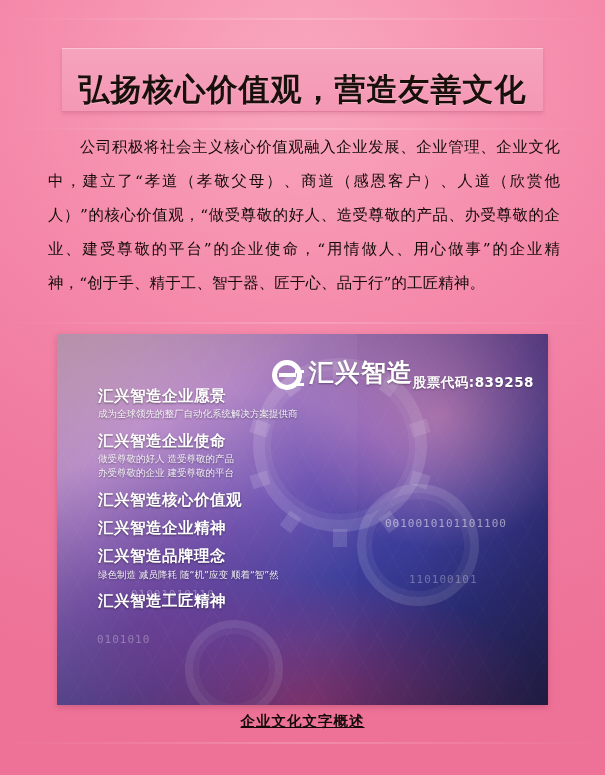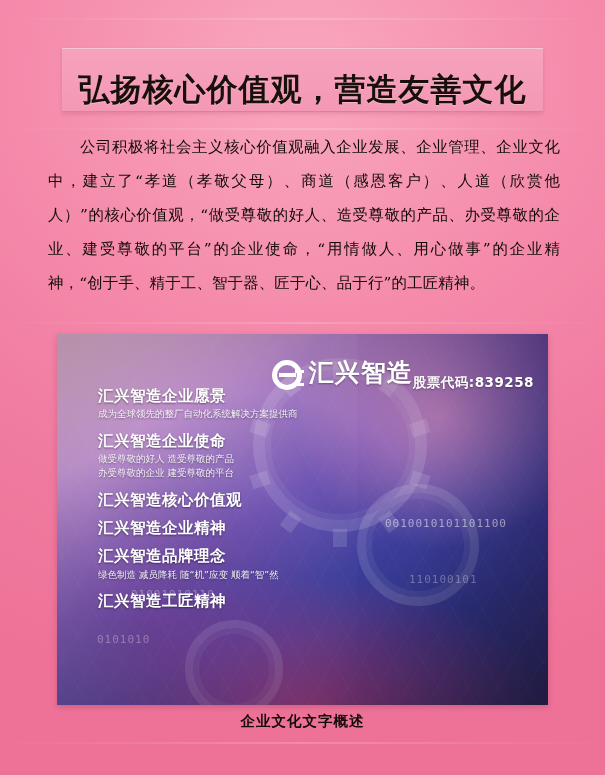--- a/index.html
+++ b/index.html
@@ -242,20 +242,21 @@
     position: absolute;
     left: 0;
     top: 712px;
     width: 605px;
     text-align: center;
     font-family: "DejaVu Serif", serif;
     font-size: 14.5px;
     font-weight: bold;
     color: #140b08;
     letter-spacing: 1px;
+    text-decoration: underline;
   }
 </style>
 </head>
 <body>
 
 <div class="page">
 
   <div class="bg-streak" style="top:18px;"></div>
   <div class="bg-streak" style="top:128px;"></div>
   <div class="bg-streak" style="top:322px;"></div>

